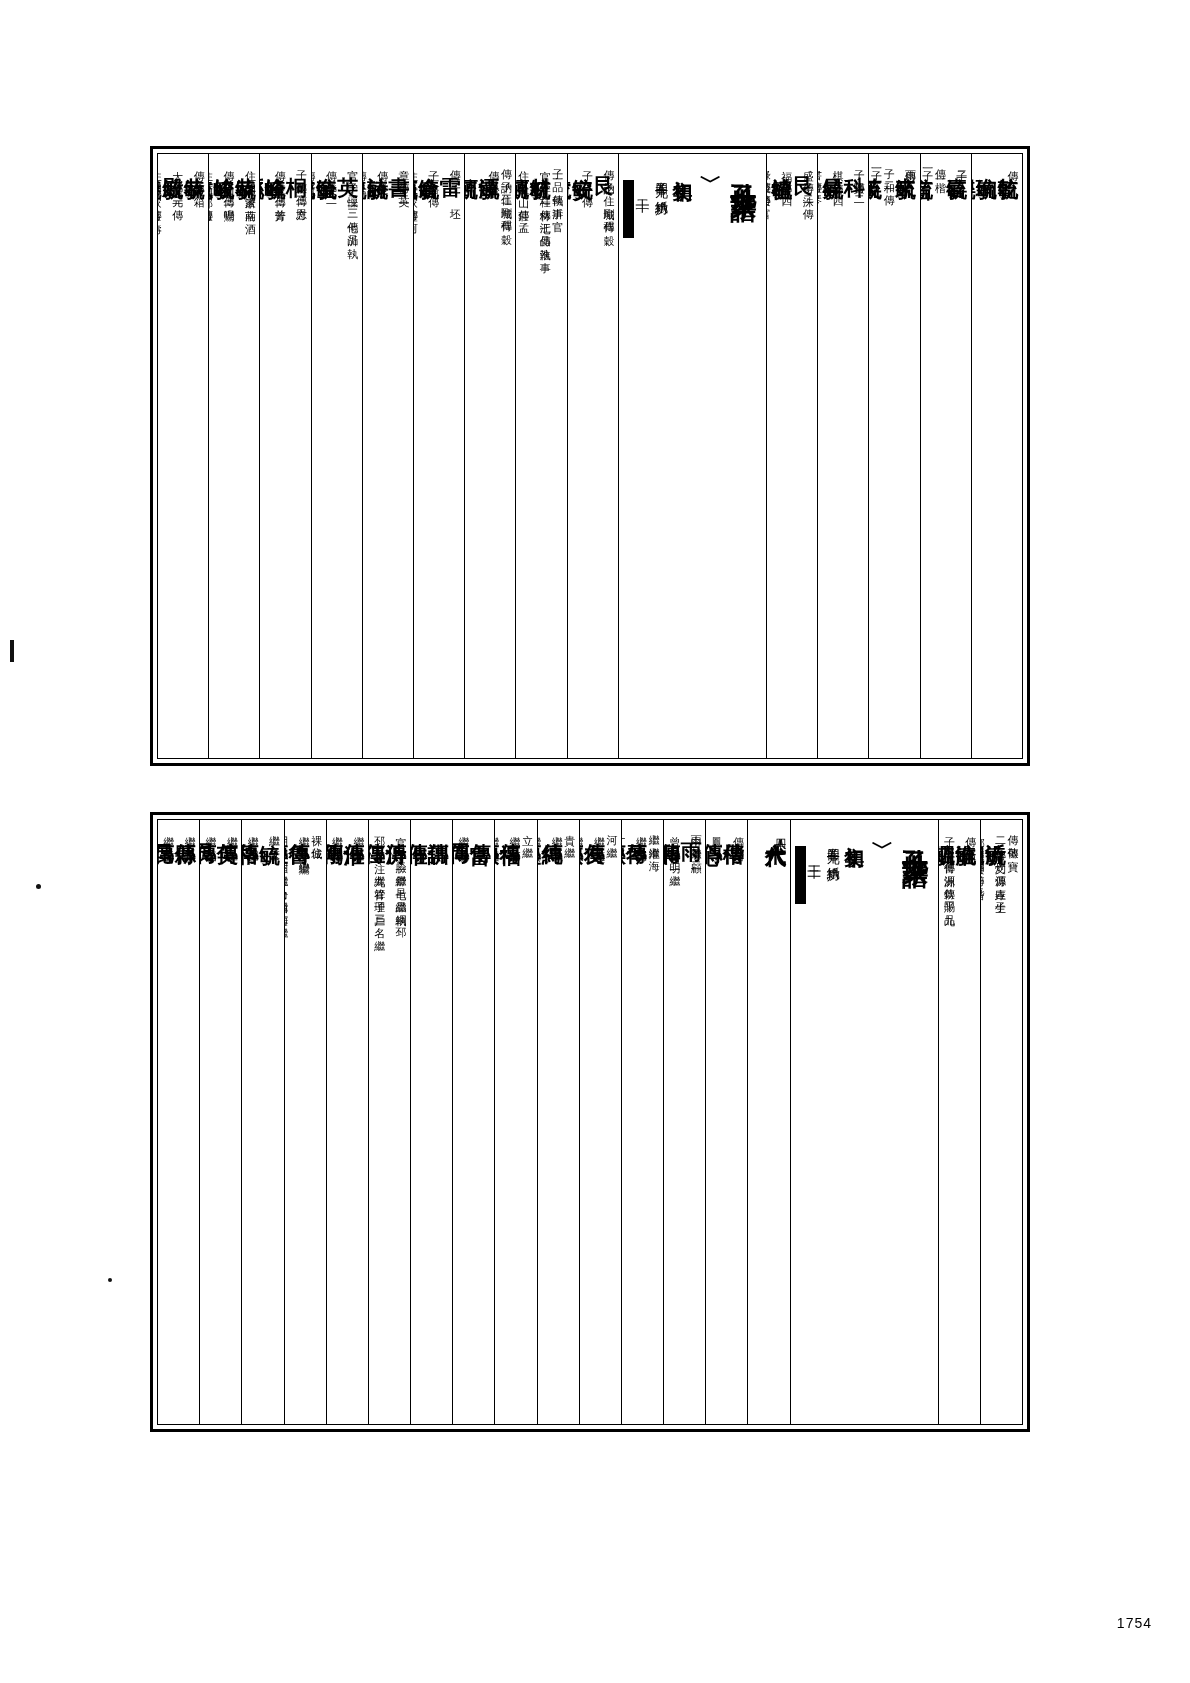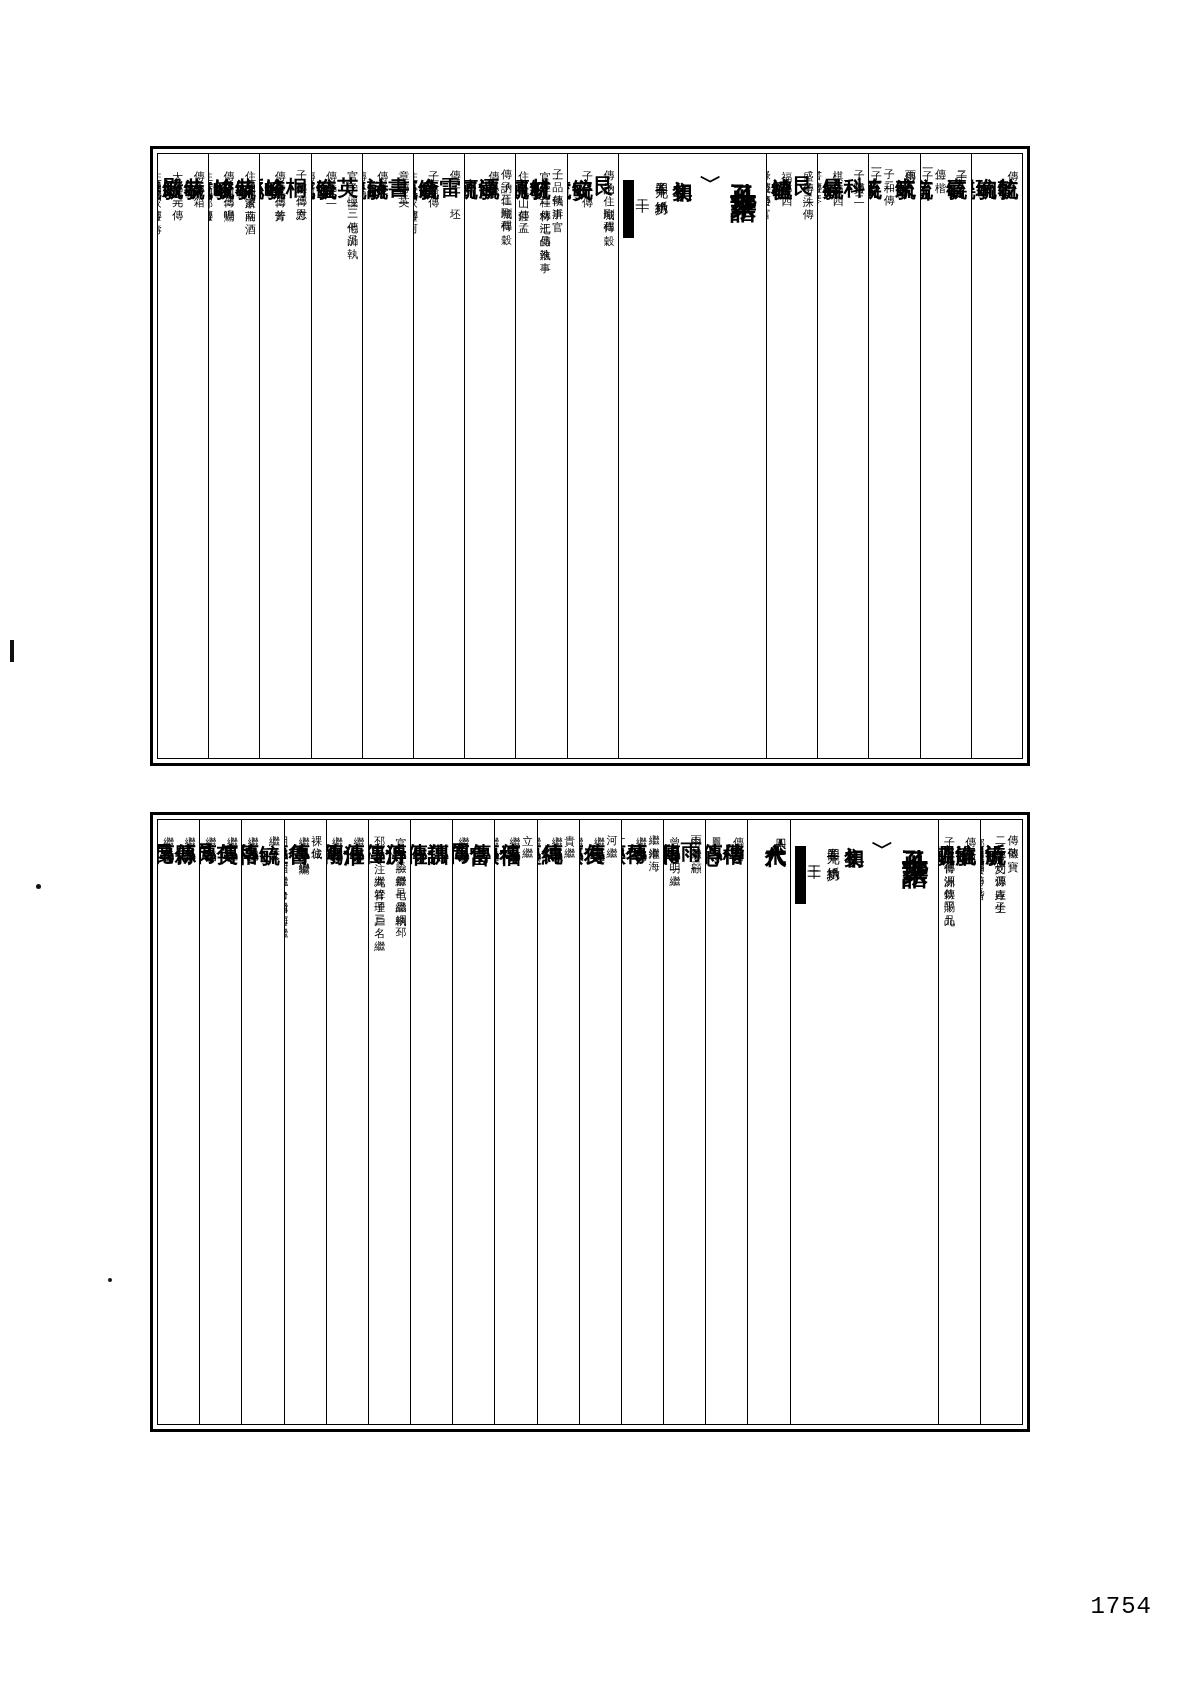--- a/index.html
+++ b/index.html
@@ -123,23 +123,23 @@
     width: 11px;
     height: 58px;
     background: #000;
     margin-top: 18px;
   }
 
   
   .folio {
     position: absolute;
     right: 38px;
-    bottom: 63px;
-    font-size: 24px;
-    font-family: Liberation Mono, monospace;
+    bottom: 52px;
+    font-size: 14px;
+    font-family: Liberation Sans, sans-serif;
     letter-spacing: 1px;
   }
 
   
   .mark { position: absolute; background: #111; }
 </style>
 </head>
 <body>
 
 <div class="page">

